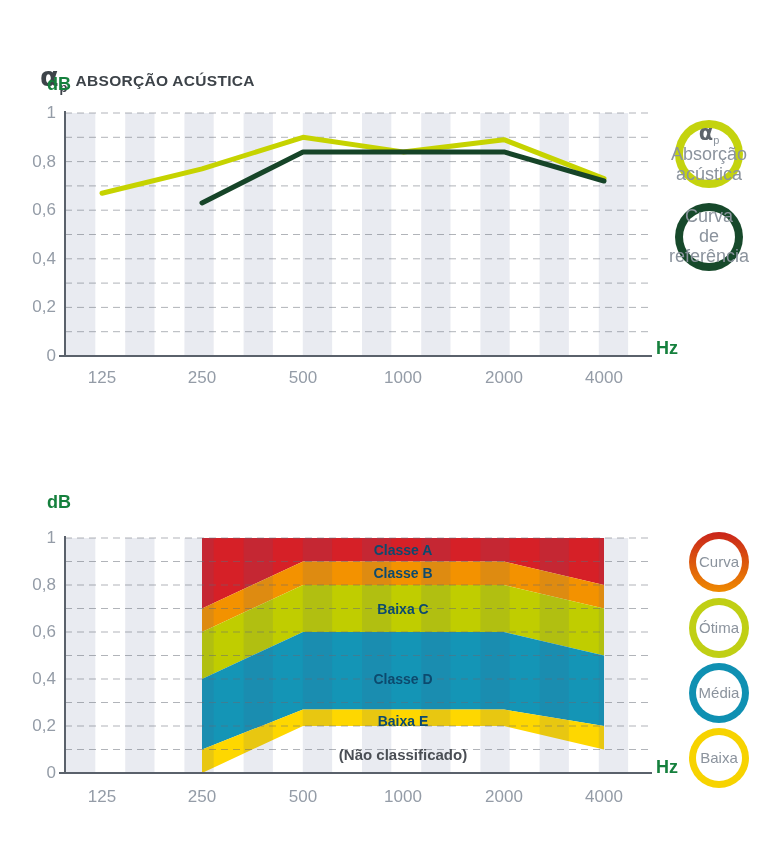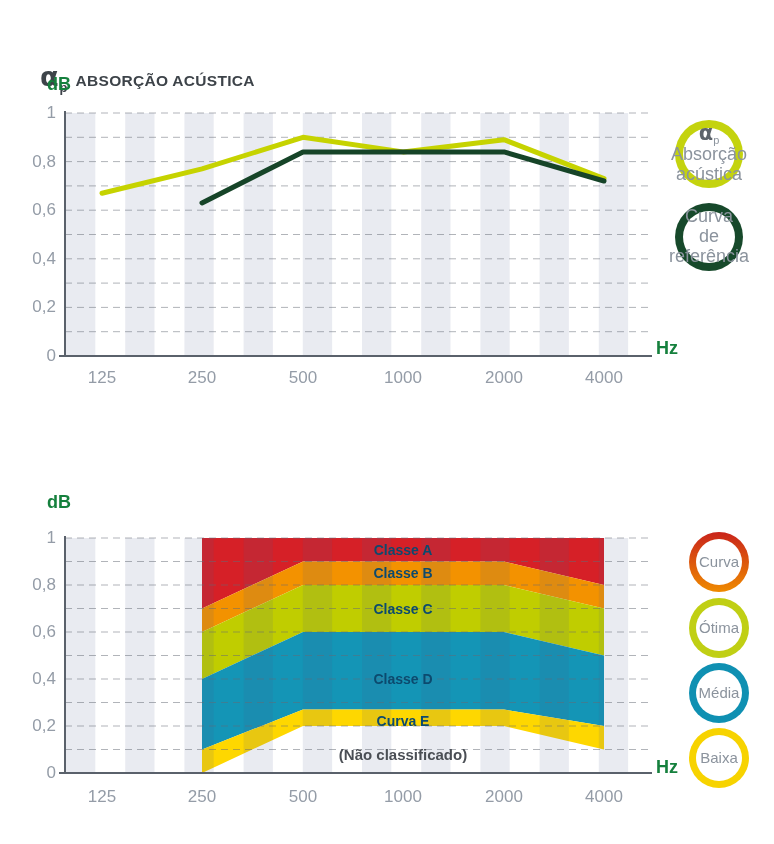--- a/index.html
+++ b/index.html
@@ -118,23 +118,23 @@
       <div class="tick ytick" style="left: 56px; top: 773px;">0</div>
       <div class="tick ytick" style="left: 56px; top: 726px;">0,2</div>
       <div class="tick ytick" style="left: 56px; top: 679px;">0,4</div>
       <div class="tick ytick" style="left: 56px; top: 632px;">0,6</div>
       <div class="tick ytick" style="left: 56px; top: 585px;">0,8</div>
       <div class="tick ytick" style="left: 56px; top: 538px;">1</div>
     </div>
 
   <div class="band-label" style="left:403px;top:542px">Classe A</div>
   <div class="band-label" style="left:403px;top:565px">Classe B</div>
-  <div class="band-label" style="left:403px;top:601px">Classe C</div>
+  <div class="band-label" style="left:403px;top:601px">Baixa C</div>
   <div class="band-label" style="left:403px;top:671px">Classe D</div>
-  <div class="band-label" style="left:403px;top:713px">Curva E</div>
+  <div class="band-label" style="left:403px;top:713px">Baixa E</div>
   <div class="band-label nc-label" style="left:403px;top:746px">(Não classificado)</div>
 
   <div class="legend-circle" style="left: 675px; top: 120px; width: 68px; height: 68px; background: linear-gradient(rgb(196, 211, 14), rgb(196, 211, 14));">
     <div class="inner" style="inset:8px">
       <div class="alpha-row"><span class="alpha-small">α</span><span class="alpha-sub2">p</span></div>
       <div class="lg-line">Absorção</div>
       <div class="lg-line">acústica</div>
     </div>
   </div>
   <div class="legend-circle" style="left: 675px; top: 203px; width: 68px; height: 68px; background: linear-gradient(rgb(23, 73, 43), rgb(23, 73, 43));">

